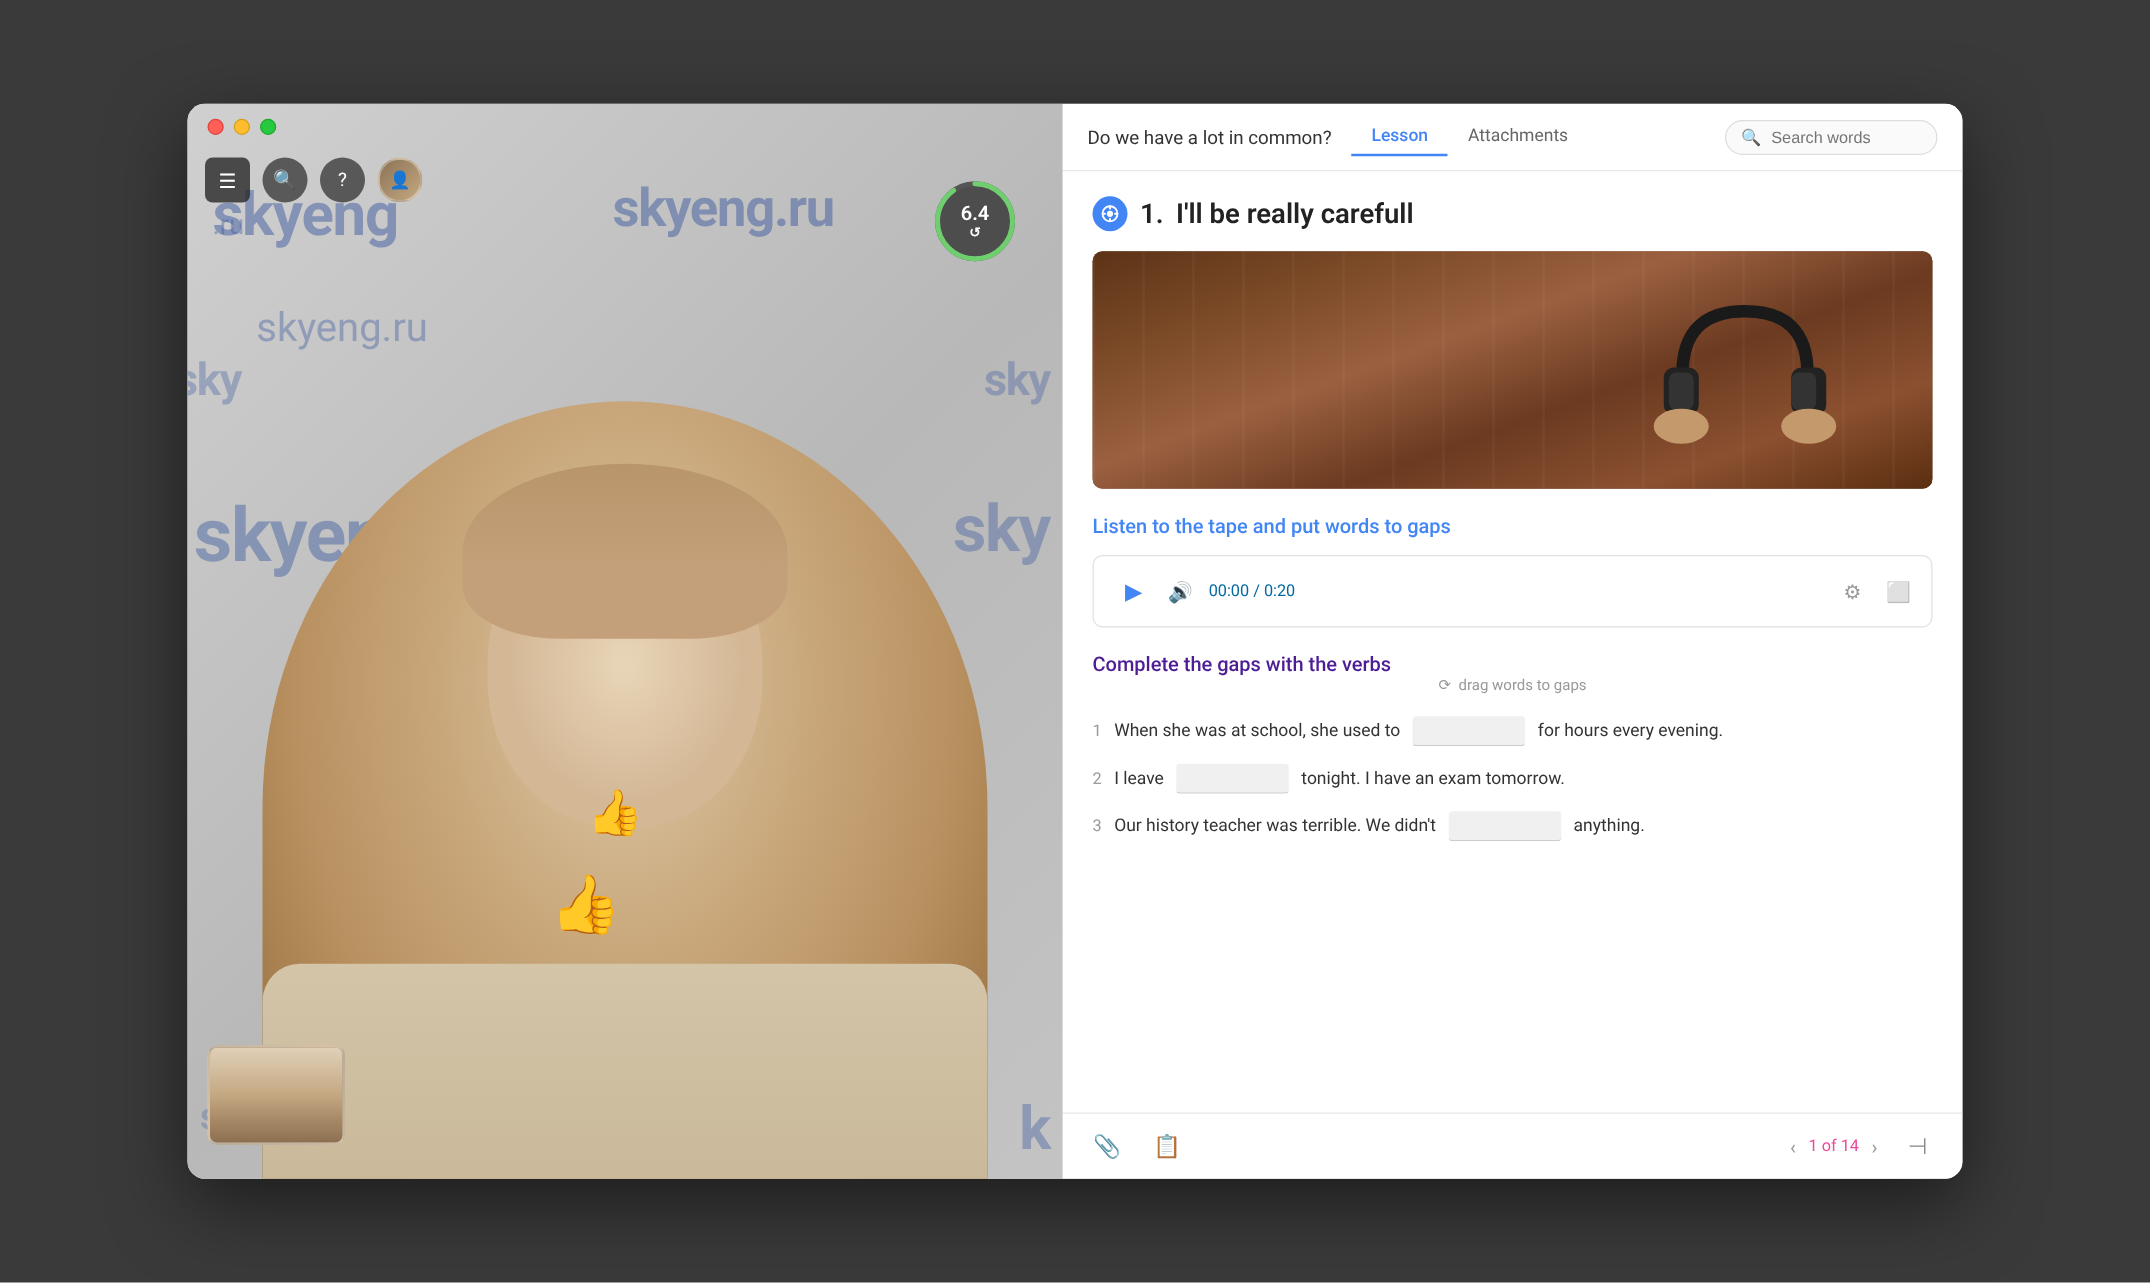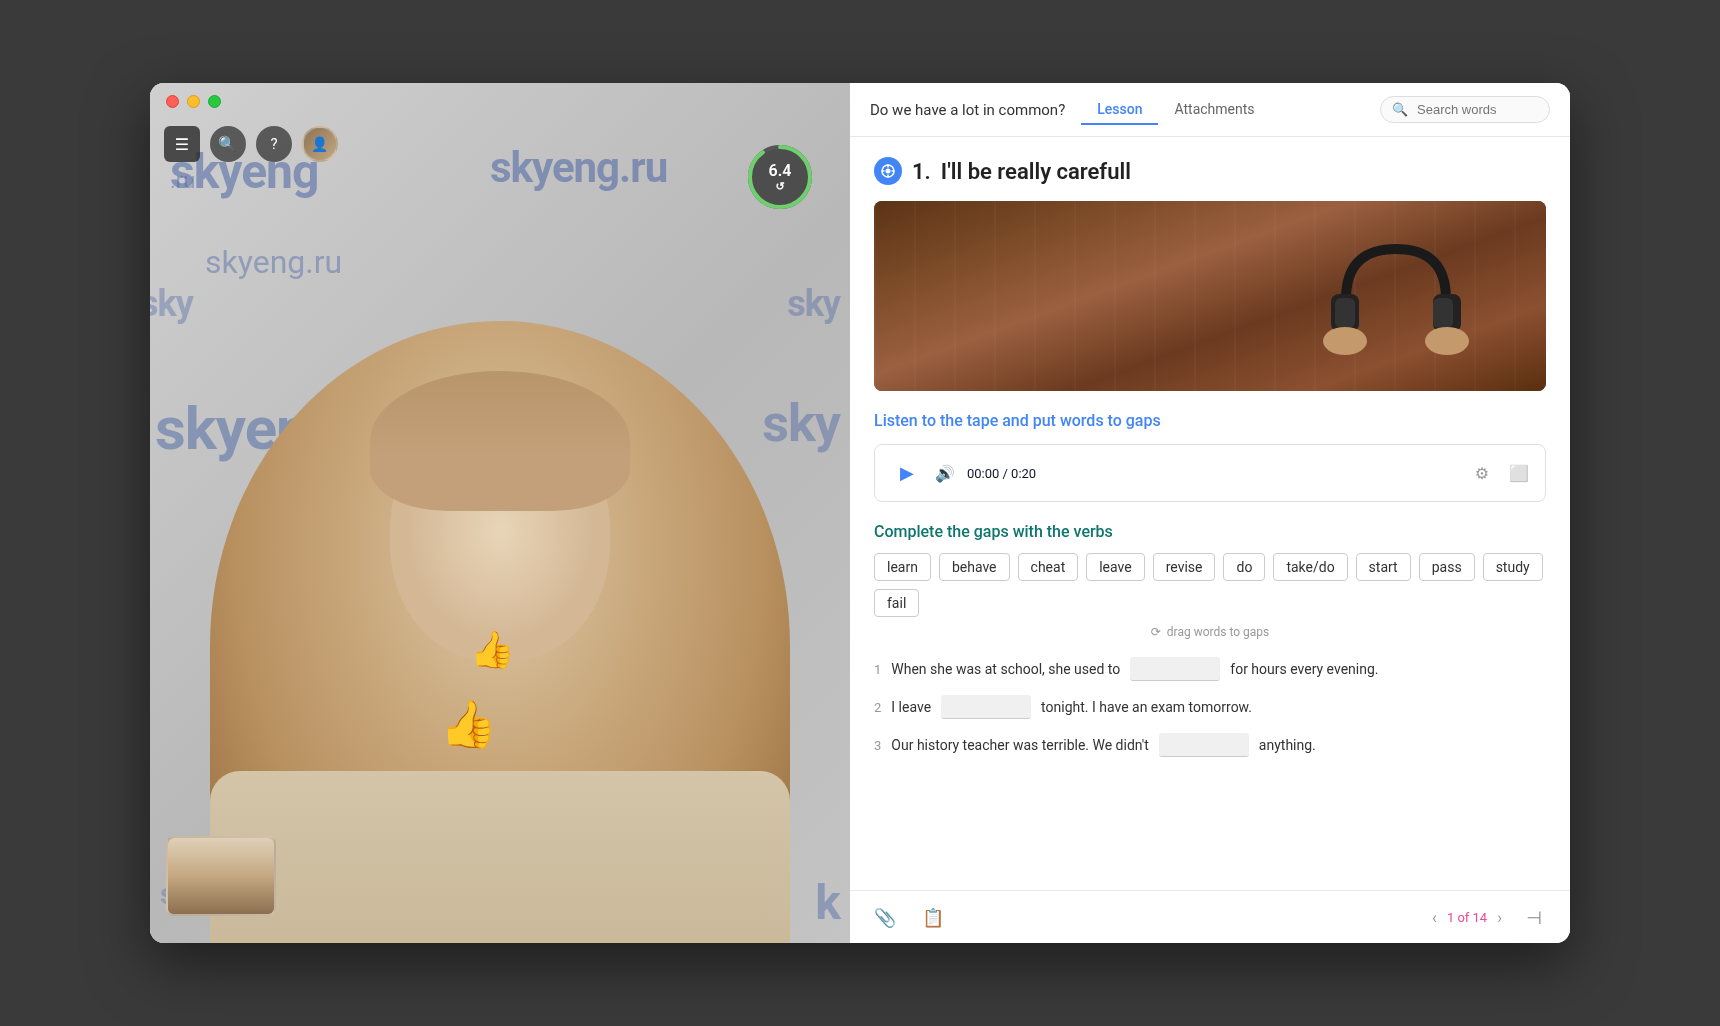--- a/index.html
+++ b/index.html
@@ -303,31 +303,30 @@
     .play-btn {
       width: 32px; height: 32px;
       background: transparent;
       border: none;
       cursor: pointer;
       display: flex; align-items: center; justify-content: center;
       color: #4285f4;
       font-size: 18px;
     }
     .volume-icon { color: #666; font-size: 16px; cursor: pointer; }
-    .time-display { font-size: 13px; color: #0f172a; text-align: center; }
+    .time-display { font-size: 13px; color: #0369a1; text-align: center; }
     .audio-spacer { flex: 1; }
     .audio-settings { color: #999; font-size: 16px; cursor: pointer; margin-right: 8px; }
     .audio-expand { color: #999; font-size: 16px; cursor: pointer; }
 
     
     .verbs-title {
-      color: #0f766e;
+      color: #4c1d95;
       font-size: 16px;
       font-weight: 500;
-      margin-bottom: 12px;
     }
     .verbs-grid {
       display: flex;
       flex-wrap: wrap;
       gap: 8px;
       margin-bottom: 8px;
     }
     .verb-chip {
       border: 1px solid #ccc;
       border-radius: 4px;
@@ -563,33 +562,20 @@
       <div class="audio-player">
         <button class="play-btn">▶</button>
         <span class="volume-icon">🔊</span>
         <span class="time-display">00:00 / 0:20</span>
         <div class="audio-spacer"></div>
         <span class="audio-settings">⚙</span>
         <span class="audio-expand">⬜</span>
       </div>
 
       <p class="verbs-title">Complete the gaps with the verbs</p>
-      <div class="verbs-grid">
-        <div class="verb-chip">learn</div>
-        <div class="verb-chip">behave</div>
-        <div class="verb-chip">cheat</div>
-        <div class="verb-chip">leave</div>
-        <div class="verb-chip">revise</div>
-        <div class="verb-chip">do</div>
-        <div class="verb-chip">take/do</div>
-        <div class="verb-chip">start</div>
-        <div class="verb-chip">pass</div>
-        <div class="verb-chip">study</div>
-        <div class="verb-chip">fail</div>
-      </div>
 
       <div class="drag-hint">
         <span>⟳</span>
         <span>drag words to gaps</span>
       </div>
 
       <div class="sentences">
         <div class="sentence-row">
           <span class="sentence-num">1</span>
           <span>When she was at school, she used to</span>

